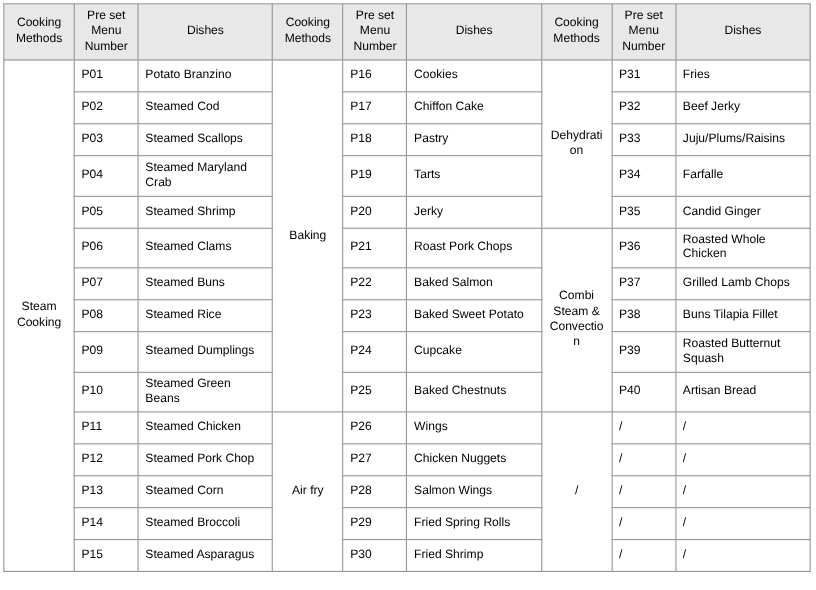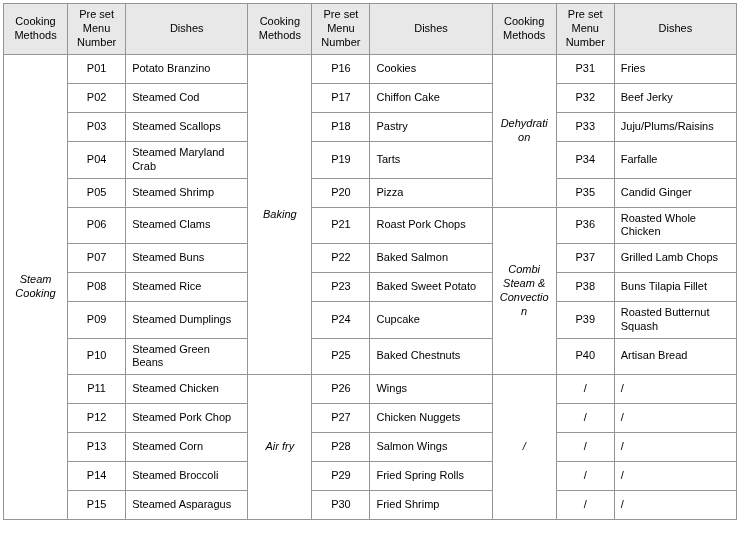--- a/index.html
+++ b/index.html
@@ -43,24 +43,22 @@
   thead th {
     background: #e8e8e8;
     text-align: center;
     font-size: 11px;
     padding: 5px 4px;
     height: 42px;
   }
   td.cell-method {
     text-align: center;
     font-size: 11px;
-    font-style: italic;
   }
   td.cell-preset {
-    text-align: center;
     font-size: 11px;
   }
   td.cell-dish {
     text-align: left;
     font-size: 11px;
   }
   tbody tr { height: 29px; }
 </style>
 </head>
 <body>
@@ -129,21 +127,21 @@
         <td class="cell-preset">P19</td>
         <td class="cell-dish">Tarts</td>
         <td class="cell-preset">P34</td>
         <td class="cell-dish">Farfalle</td>
       </tr>
 
       <tr>
         <td class="cell-preset">P05</td>
         <td class="cell-dish">Steamed Shrimp</td>
         <td class="cell-preset">P20</td>
-        <td class="cell-dish">Pizza</td>
+        <td class="cell-dish">Jerky</td>
         <td class="cell-preset">P35</td>
         <td class="cell-dish">Candid Ginger</td>
       </tr>
 
       <tr>
         <td class="cell-preset">P06</td>
         <td class="cell-dish">Steamed Clams</td>
         <td class="cell-preset">P21</td>
         <td class="cell-dish">Roast Pork Chops</td>
         <td class="cell-method" rowspan="5">Combi Steam &amp; Convection</td>

